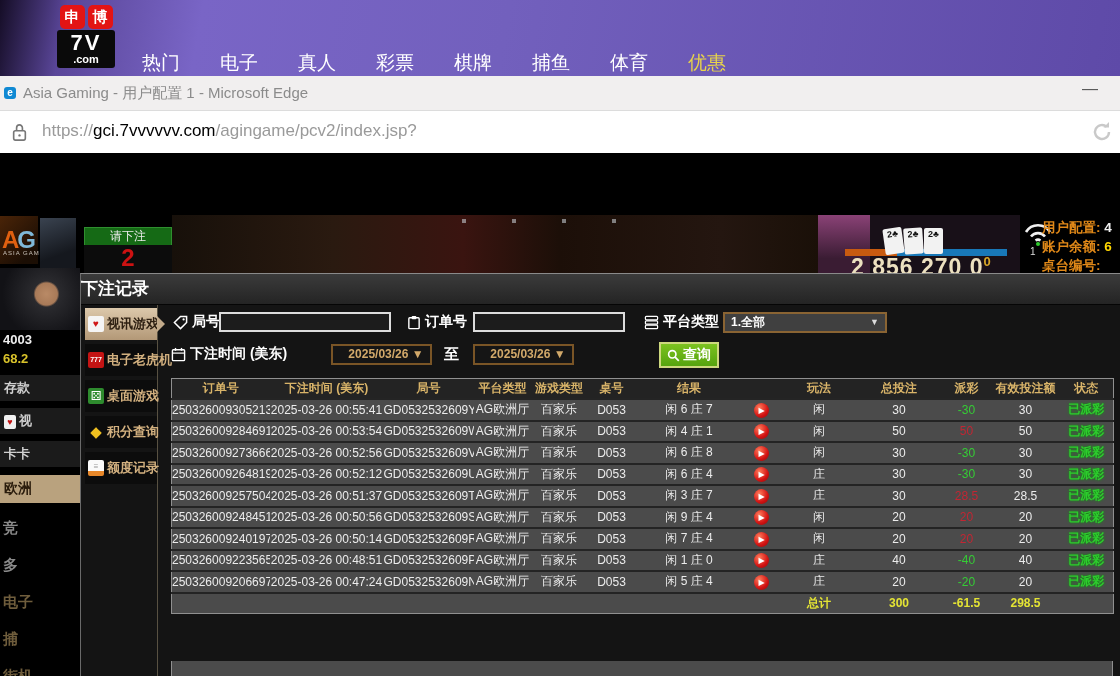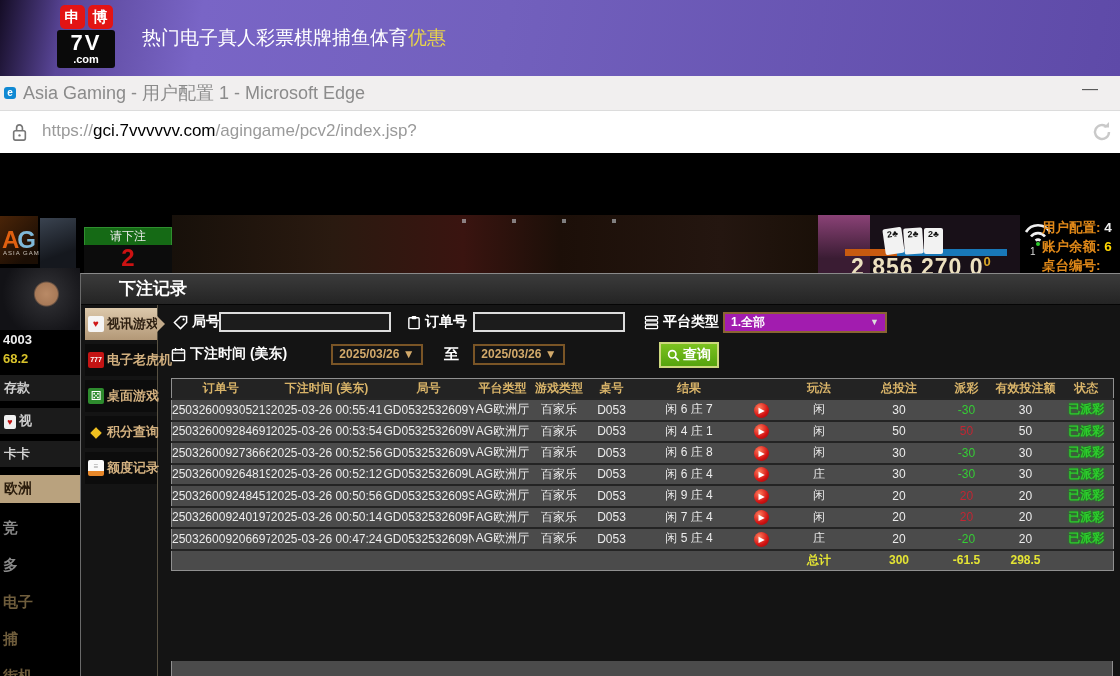--- a/index.html
+++ b/index.html
@@ -9,30 +9,30 @@
   
   .nav{position:absolute;left:0;top:0;width:1120px;height:76px;z-index:3;
        background:linear-gradient(100deg,#150d26 0%,#5a4699 6%,#7965c6 18%,#7260bd 45%,#5e4aa8 100%);}
   .logo{position:absolute;left:56px;top:5px;width:60px;display:flex;flex-direction:column;align-items:center;cursor:pointer;}
   .logo-badges{display:flex;gap:3px;margin-bottom:1px;}
   .logo-badge{width:25px;height:24px;background:#e31414;border-radius:5px;color:#fff;font-weight:bold;
               font-size:15px;line-height:24px;text-align:center;}
   .logo-main{width:58px;background:#0a0a0a;border-radius:3px;color:#fff;text-align:center;padding:2px 0 3px;}
   .logo-7v{font-size:22px;font-weight:bold;letter-spacing:2px;line-height:22px;}
   .logo-com{font-size:11px;font-weight:bold;line-height:11px;}
-  .nav-menu{position:absolute;left:142px;top:0;height:76px;display:flex;align-items:center;}
+  .nav-menu{position:absolute;left:142px;top:0;height:76px;display:flex;align-items:flex-end;gap:40px;}
   .nav-item{color:#fff;font-size:19px;cursor:pointer;white-space:nowrap;}
   .nav-item.hl{color:#e8d44a;}
 
   
   .titlebar{position:absolute;left:0;top:76px;width:1120px;height:34px;background:#f1efef;z-index:3;
             border-bottom:1px solid #dcdcdc;display:flex;align-items:center;}
   .tb-icon{width:12px;height:12px;margin:0 7px 0 4px;background:#1089d3;border-radius:3px;color:#fff;
            font-size:10px;line-height:12px;text-align:center;font-weight:bold;}
-  .tb-title{color:#8b8b8b;font-size:18px;}
+  .tb-title{color:#8b8b8b;font-size:15px;}
   .tb-min{position:absolute;right:22px;top:4px;color:#555;font-size:16px;cursor:pointer;}
   .urlbar{position:absolute;left:0;top:111px;width:1120px;height:42px;background:#fff;z-index:3;}
   .lock-wrap{position:absolute;left:10px;top:11px;}
   .url-text{position:absolute;left:42px;top:10px;font-size:17px;color:#9a9a9a;white-space:nowrap;cursor:text;}
   .url-domain{color:#000000;}
   .refresh-wrap{position:absolute;right:6px;top:9px;cursor:pointer;}
 
   
   .stage{position:absolute;left:0;top:153px;width:1120px;height:523px;background:#000;z-index:1;}
   .bg-ag{position:absolute;left:0;top:216px;width:38px;height:48px;z-index:2;
@@ -76,21 +76,21 @@
   .rl-active{background:#b9a27e;color:#2a1c0c;font-size:14px;margin-top:8px;padding:5px 4px;}
   .rl-big{color:#8a8a8a;font-size:15px;margin-top:14px;}
   .rl-dim{color:#6f5d3c;font-size:15px;margin-top:14px;}
   .rl-card{display:inline-block;width:12px;height:14px;background:#f0f0f0;color:#c41414;border-radius:2px;
            font-size:9px;line-height:14px;text-align:center;margin-right:3px;}
 
   
   .panel{position:absolute;left:80px;top:273px;width:1040px;height:403px;background:#141414;z-index:10;
          border-top:1px solid #8a8a8a;border-left:1px solid #6a6a6a;box-sizing:border-box;}
   .panel-header{height:30px;background:linear-gradient(#3b3b3b,#242424);border-bottom:1px solid #050505;}
-  .panel-title{color:#fff;font-size:17px;font-weight:bold;line-height:30px;padding-left:38px;}
+  .panel-title{color:#fff;font-size:17px;font-weight:bold;line-height:30px;}
   .side-divider{position:absolute;left:76px;top:31px;bottom:0;width:1px;background:#756b55;opacity:.7;}
   .sidebar{position:absolute;left:4px;top:34px;width:76px;}
   .side-item{position:relative;height:32px;margin-bottom:4px;background:#0c0c0c;color:#d2b07f;font-size:13px;
              font-weight:bold;display:flex;align-items:center;padding-left:3px;box-sizing:border-box;width:72px;
              cursor:pointer;white-space:nowrap;overflow:visible;}
   .side-item.active{background:linear-gradient(#dcc8ab,#b39877);color:#2e2012;}
   .side-item.active::after{content:"";position:absolute;right:-8px;top:8px;width:0;height:0;
              border-left:8px solid #c3ab8b;border-top:8px solid transparent;border-bottom:8px solid transparent;}
   .ic{width:16px;height:16px;margin-right:3px;flex:0 0 16px;border-radius:2px;font-size:10px;line-height:16px;
       text-align:center;font-weight:bold;}
@@ -98,25 +98,25 @@
   .ic-slot{background:#c41414;color:#fff;font-size:7px;letter-spacing:0;}
   .ic-dice{background:#2e8b2e;color:#fff;font-size:12px;}
   .ic-gem{background:transparent;color:#f0c020;font-size:15px;}
   .ic-doc{background:linear-gradient(#fafafa 68%,#e8882a 68%);color:#999;font-size:8px;line-height:13px;}
 
   
   .f-label{position:absolute;display:flex;align-items:center;gap:4px;color:#fff;font-weight:bold;font-size:14px;
            white-space:nowrap;}
   .f-input{position:absolute;height:16px;background:#1c1c1c;border:2px solid #dcdcdc;width:162px;color:#eee;
            font-size:12px;padding:0 3px;}
-  .f-select{position:absolute;height:17px;background:#a21caf;border:2px solid #8a6433;color:#fff;font-size:12px;
+  .f-select{position:absolute;height:17px;background:#404040;border:2px solid #8a6433;color:#fff;font-size:12px;
             font-weight:bold;line-height:17px;padding:0 6px;cursor:pointer;}
   .f-select .arr{float:right;font-size:9px;color:#ddd;}
   .f-date{position:absolute;height:17px;background:#151515;border:2px solid #7a5526;color:#d2a96a;font-size:12px;
-          font-weight:bold;line-height:17px;text-align:center;cursor:pointer;}
+          font-weight:bold;line-height:17px;text-align:center;cursor:pointer;padding-left:9px;}
   .f-to{position:absolute;color:#fff;font-size:15px;font-weight:bold;}
   .f-search{position:absolute;height:22px;width:56px;background:linear-gradient(#7cc220,#55a30e);
             border:2px solid #cdd87e;color:#fff;font-size:14px;font-weight:bold;display:flex;align-items:center;
             justify-content:center;gap:3px;cursor:pointer;}
 
   
   .bet-table{position:absolute;left:90px;top:104px;width:942px;border-collapse:collapse;table-layout:fixed;
              border:1px solid #909090;}
   .bet-table th{background:#232323;color:#d9b469;font-size:12px;font-weight:bold;height:19px;padding:0;
                 white-space:nowrap;overflow:hidden;}
@@ -401,20 +401,35 @@
           <td>D053</td>
           <td>闲 6 庄 4</td>
           <td><span class="play-btn"><span>▶</span></span></td>
           <td>庄</td>
           <td>30</td>
           <td class="pay-loss">-30</td>
           <td>30</td>
           <td class="st-green">已派彩</td>
         </tr>
         <tr>
+          <td>250326009257504</td>
+          <td>2025-03-26 00:51:37</td>
+          <td>GD0532532609T</td>
+          <td>AG欧洲厅</td>
+          <td>百家乐</td>
+          <td>D053</td>
+          <td>闲 3 庄 7</td>
+          <td><span class="play-btn"><span>▶</span></span></td>
+          <td>庄</td>
+          <td>30</td>
+          <td class="pay-win">28.5</td>
+          <td>28.5</td>
+          <td class="st-green">已派彩</td>
+        </tr>
+        <tr>
           <td>250326009248451</td>
           <td>2025-03-26 00:50:56</td>
           <td>GD0532532609S</td>
           <td>AG欧洲厅</td>
           <td>百家乐</td>
           <td>D053</td>
           <td>闲 9 庄 4</td>
           <td><span class="play-btn"><span>▶</span></span></td>
           <td>闲</td>
           <td>20</td>
@@ -428,20 +443,35 @@
           <td>GD0532532609R</td>
           <td>AG欧洲厅</td>
           <td>百家乐</td>
           <td>D053</td>
           <td>闲 7 庄 4</td>
           <td><span class="play-btn"><span>▶</span></span></td>
           <td>闲</td>
           <td>20</td>
           <td class="pay-win">20</td>
           <td>20</td>
+          <td class="st-green">已派彩</td>
+        </tr>
+        <tr>
+          <td>250326009223565</td>
+          <td>2025-03-26 00:48:51</td>
+          <td>GD0532532609P</td>
+          <td>AG欧洲厅</td>
+          <td>百家乐</td>
+          <td>D053</td>
+          <td>闲 1 庄 0</td>
+          <td><span class="play-btn"><span>▶</span></span></td>
+          <td>庄</td>
+          <td>40</td>
+          <td class="pay-loss">-40</td>
+          <td>40</td>
           <td class="st-green">已派彩</td>
         </tr>
         <tr>
           <td>250326009206697</td>
           <td>2025-03-26 00:47:24</td>
           <td>GD0532532609N</td>
           <td>AG欧洲厅</td>
           <td>百家乐</td>
           <td>D053</td>
           <td>闲 5 庄 4</td>

